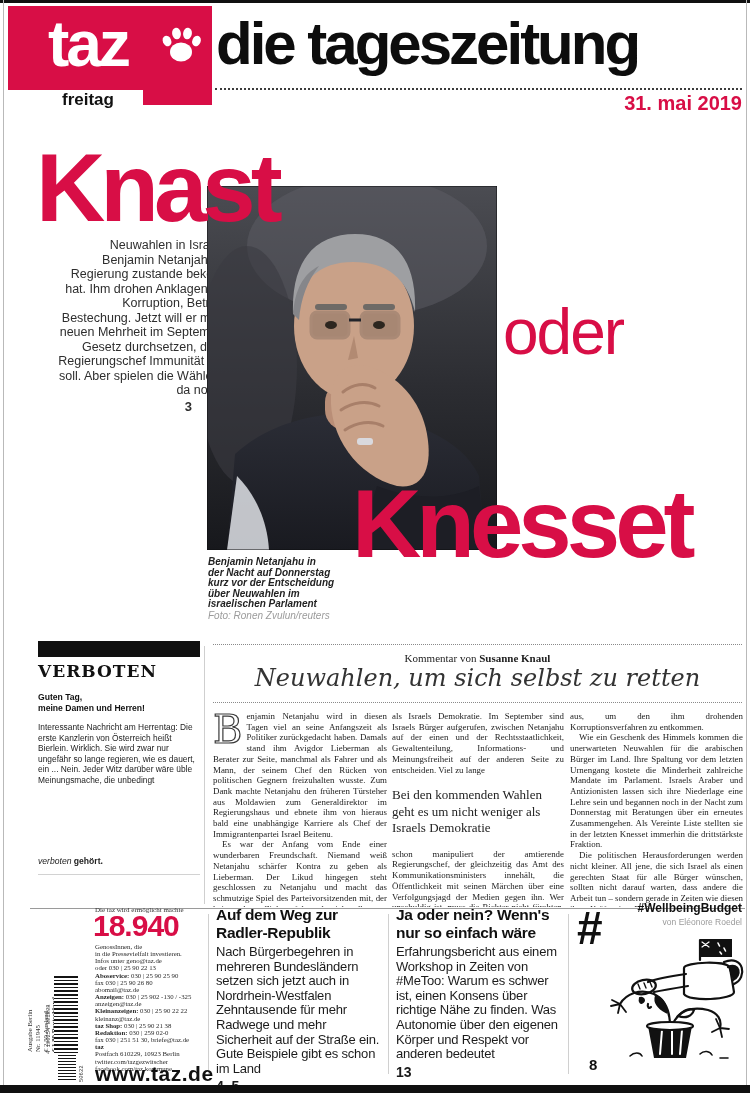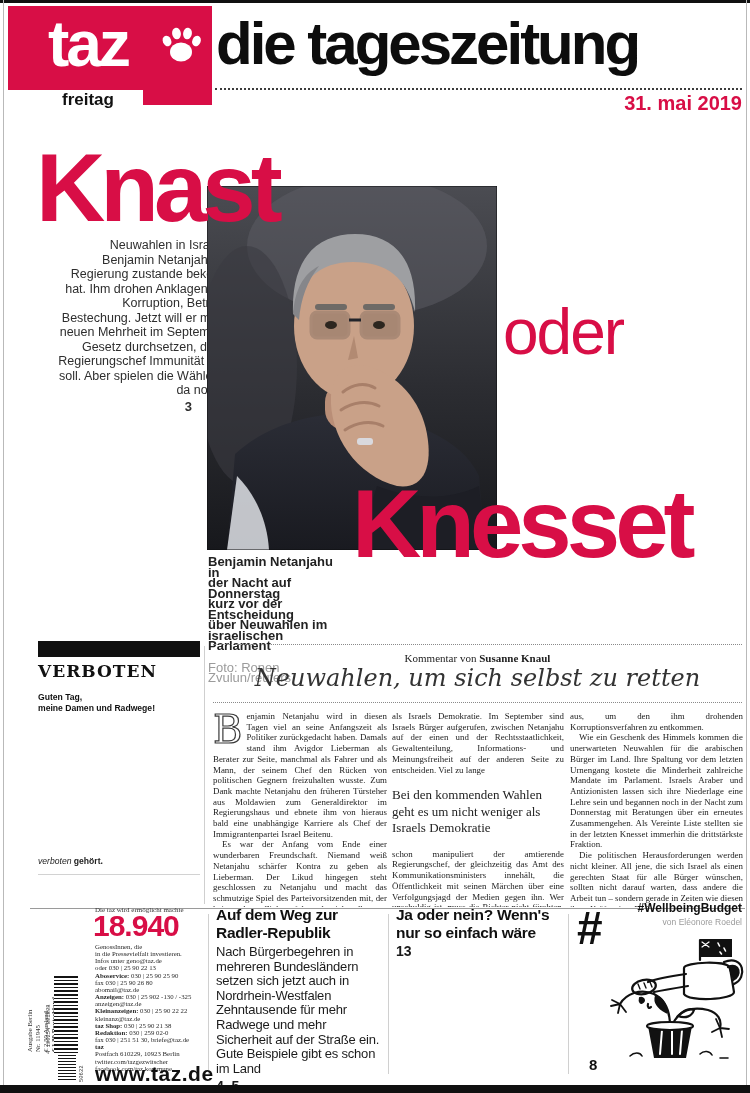--- a/index.html
+++ b/index.html
@@ -21,22 +21,22 @@
   .np-title{left:216px;top:8px;font-size:60px;line-height:72px;font-weight:800;color:#0d0d0d;letter-spacing:-3px;white-space:nowrap;}
   .mast-dots{left:215px;top:88px;width:527px;height:0;border-top:2px dotted #3c3c3c;}
   .issue-date{left:500px;top:92px;width:242px;text-align:right;font-size:20px;font-weight:700;color:var(--red);}
   
   .hl-knast{left:36px;top:140px;font-size:96px;line-height:96px;font-weight:800;color:var(--red);letter-spacing:-5px;z-index:3;}
   .lead-intro{left:56px;top:238px;width:192px;text-align:right;font-size:12.5px;line-height:14.5px;color:#2e2e2e;}
   .lead-pageref{padding-right:56px;font-weight:700;font-size:13px;margin-top:2px;}
   .photo{left:207px;top:186px;width:290px;height:364px;z-index:1;}
   .hl-oder{left:503px;top:300px;font-size:64px;line-height:64px;font-weight:400;color:var(--red);letter-spacing:-2px;z-index:3;text-align:center;}
   .hl-knesset{left:352px;top:476px;font-size:96px;line-height:96px;font-weight:800;color:var(--red);letter-spacing:-5px;z-index:3;}
-  .caption{left:208px;top:557px;width:130px;font-size:13px;line-height:10.5px;color:#222;font-weight:700;}
-  .caption .credit{color:#9b9b9b;font-weight:400;margin-top:11px;}
+  .caption{left:208px;top:557px;width:130px;font-size:10px;line-height:10.5px;color:#222;font-weight:700;font-style:italic;}
+  .caption .credit{color:#9b9b9b;font-weight:400;margin-top:1px;}
   
   .vb-bar{left:38px;top:641px;width:162px;height:16px;background:#101010;}
   .vb-title{left:38px;top:661px;font-family:"DejaVu Serif",serif;font-weight:700;font-size:17px;letter-spacing:1px;color:#111;}
   .vb-greet{left:38px;top:692px;font-size:8.6px;line-height:10.6px;font-weight:700;color:#111;}
   .vb-body{left:38px;top:722px;width:160px;font-size:8.4px;line-height:10.6px;color:#222;}
   .vb-sign{left:38px;top:856px;font-size:8.6px;color:#222;}
   .vb-sign .it{font-style:italic;}
   .vb-sign b{font-weight:700;}
   .vb-rule{left:38px;top:874px;width:162px;height:1px;background:#d2d2d2;}
   .rule-vert-mid{left:204px;top:646px;width:1px;height:258px;background:#cfcfcf;}
@@ -171,22 +171,23 @@
         <div>über Neuwahlen im</div>
         <div>israelischen Parlament</div>
       </div>
     <div class="credit">Foto: Ronen Zvulun/reuters</div>
   </div>
 
   <div class="abs vb-bar"></div>
   <div class="abs vb-title">VERBOTEN</div>
   <div class="abs vb-greet">
     <div>Guten Tag,</div>
-    <div>meine Damen und Radwege!</div>
-  </div>
+    <div>meine Damen und Herren!</div>
+  </div>
+  <div class="abs vb-body">Interessante Nachricht am Herrentag: Die erste Kanzlerin von Österreich heißt Bierlein. Wirklich. Sie wird zwar nur ungefähr so lange regieren, wie es dauert, ein ... Nein. Jeder Witz darüber wäre üble Meinungsmache, die unbedingt</div>
   <div class="abs vb-sign">
     <span class="it">verboten</span>
     <b>gehört.</b>
   </div>
   <div class="abs vb-rule"></div>
   <div class="abs rule-vert-mid"></div>
 
   <div class="abs cm-dots-top"></div>
   <div class="abs cm-kicker">
     <span>Kommentar von </span><b>Susanne Knaul</b>
@@ -249,20 +250,21 @@
   <div class="abs barcode-sm"></div>
   <div class="abs barcode-sm-num">50622</div>
 
   <div class="abs teaser t1">
     <div class="teaser-hl">Auf dem Weg zur Radler-Republik</div>
     <div class="teaser-body">Nach Bürgerbegehren in mehreren Bundesländern setzen sich jetzt auch in Nordrhein-Westfalen Zehntausende für mehr Radwege und mehr Sicherheit auf der Straße ein. Gute Beispiele gibt es schon im Land</div>
     <div class="teaser-page">4–5</div>
   </div>
   <div class="abs teaser t2">
     <div class="teaser-hl">Ja oder nein? Wenn's nur so einfach wäre</div>
+    <div class="teaser-body">Erfahrungsbericht aus einem Workshop in Zeiten von #MeToo: Warum es schwer ist, einen Konsens über richtige Nähe zu finden. Was Autonomie über den eigenen Körper und Respekt vor anderen bedeutet</div>
     <div class="teaser-page">13</div>
   </div>
 
   <div class="abs hash-glyph">#</div>
   <div class="abs feature-tag">#WellbeingBudget</div>
   <div class="abs feature-credit">von Eléonore Roedel</div>
   <div class="abs cartoon">
     <svg width="150" height="128" viewBox="0 0 150 128">
       <g stroke="#111" stroke-width="2.2" fill="none" stroke-linecap="round">
 

